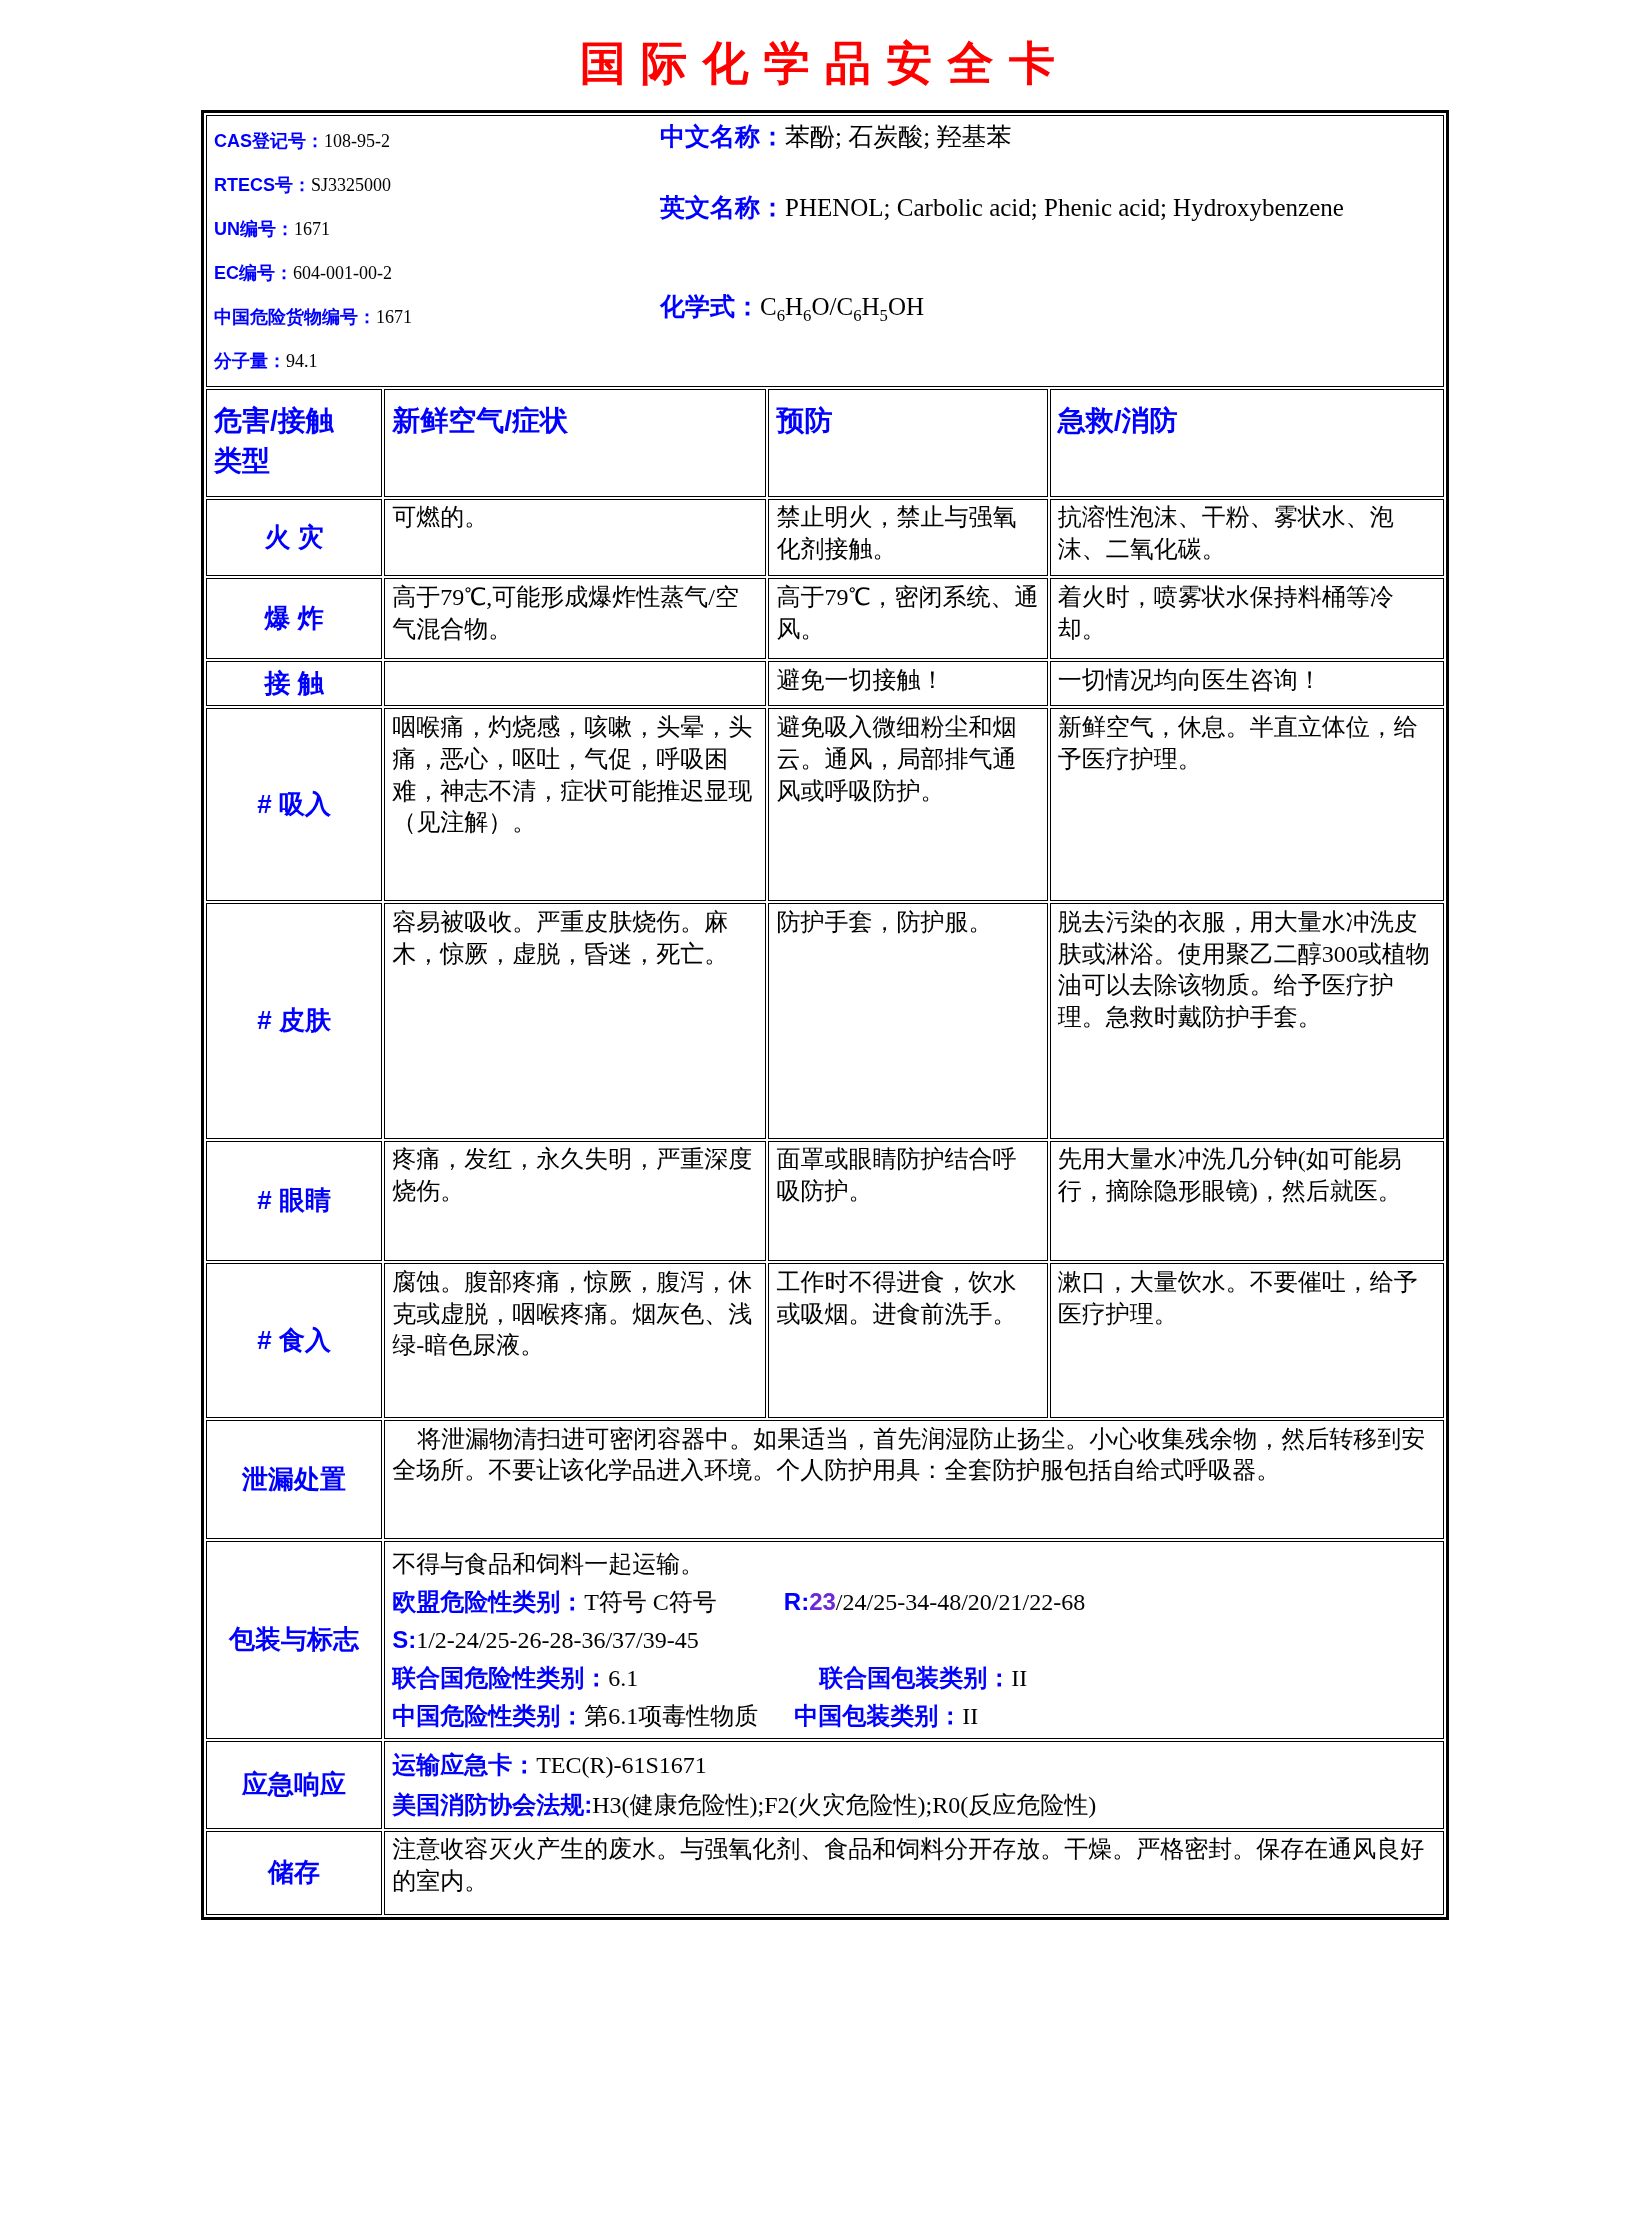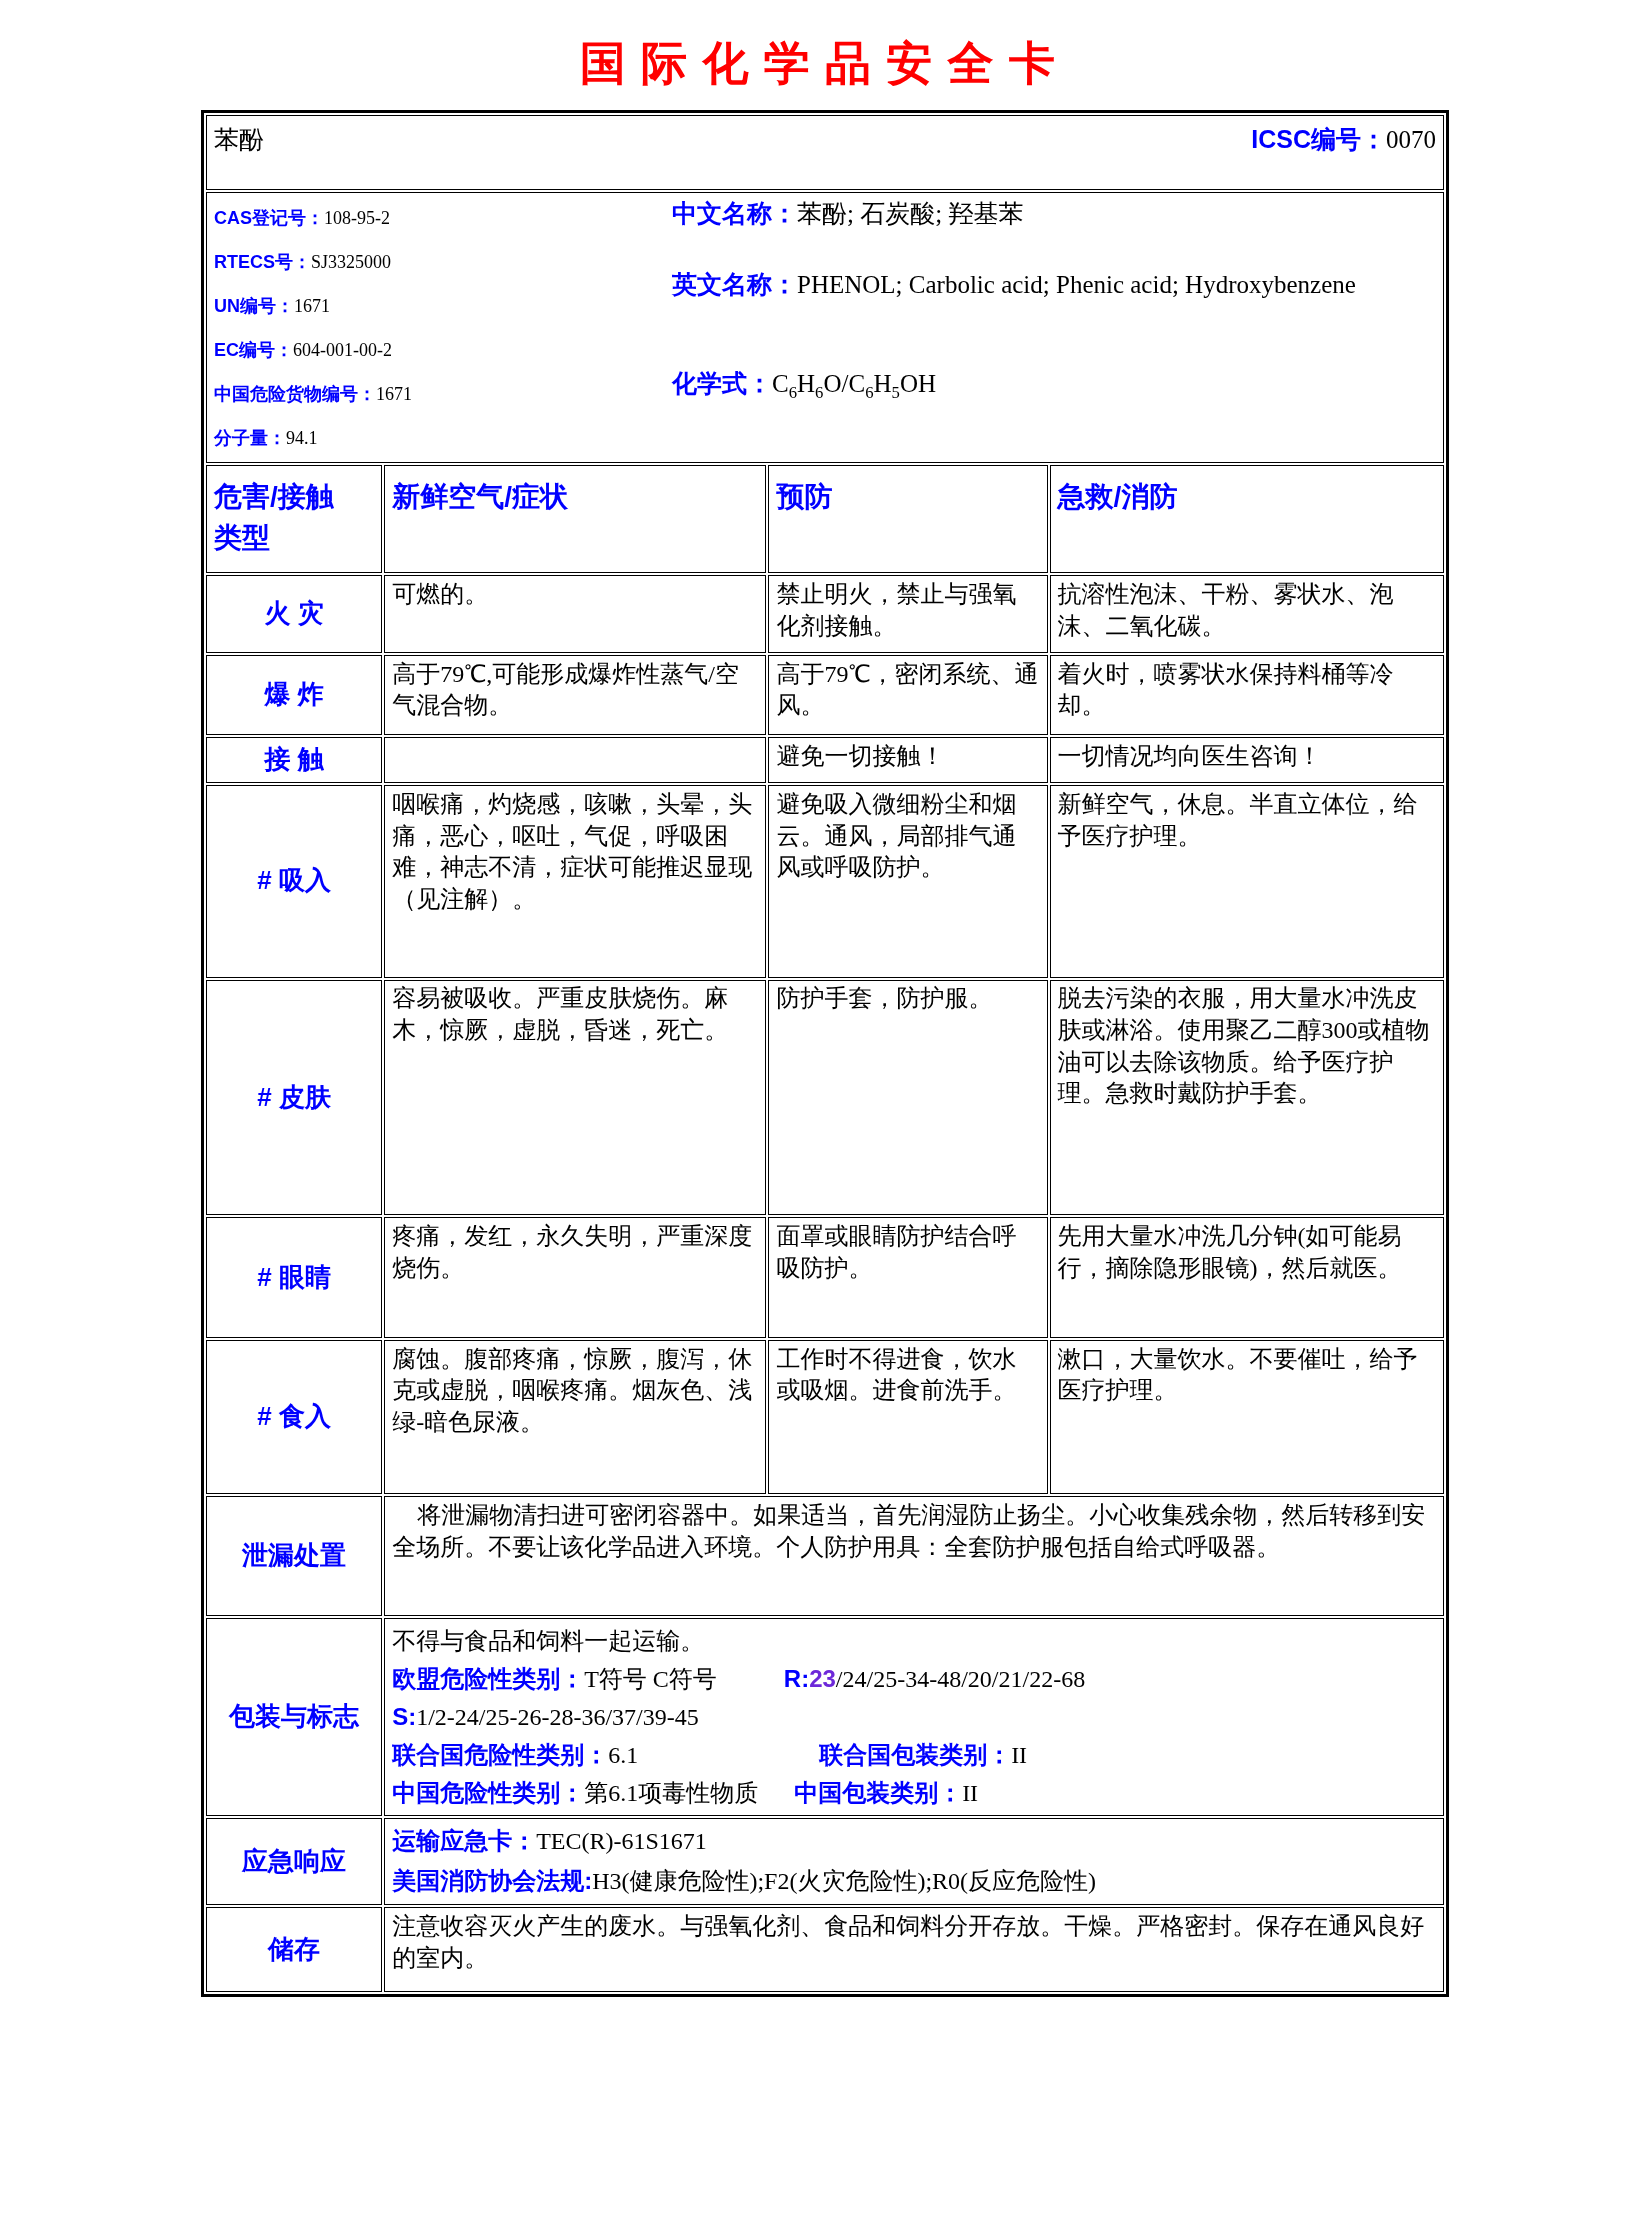--- a/index.html
+++ b/index.html
@@ -12,21 +12,21 @@
      overflow:hidden;word-break:break-word;}
   .blab{color:#0000ff;font-family:"Liberation Sans",sans-serif;font-weight:bold;}
   .lab-cell{color:#0000ff;font-family:"Liberation Sans",sans-serif;font-weight:bold;
             font-size:26px;text-align:center;vertical-align:middle;line-height:1.3;}
   .hcell{color:#0000ff;font-family:"Liberation Sans",sans-serif;font-weight:bold;
          font-size:28px;vertical-align:top;padding-top:11px;line-height:1.45;}
   .name-row{display:flex;justify-content:space-between;align-items:flex-start;font-size:25px;padding-top:4.2px;}
   .id-wrap{display:flex;}
   .id-left{width:446px;flex:none;}
   .id-left .id-line{line-height:44px;font-size:18px;white-space:nowrap;}
-  .id-right{flex:1;font-size:25px;margin-left:12px;}
+  .id-right{flex:1;font-size:25px;}
   .id-right .id-line{line-height:35px;}
   .id-right .en{margin-top:36px;}
   .id-right .formula{margin-top:64px;}
   sub{font-size:16.7px;}
   .pk-line{line-height:38px;}
   .emg-line{line-height:39px;}
   .spill-text{text-indent:25px;}
   .gap-r{display:inline-block;width:67px;}
   .gap-un{display:inline-block;width:181px;}
   .gap-cn{display:inline-block;width:36px;}
@@ -39,28 +39,20 @@
 
 <table class="card">
   <colgroup>
     <col style="width:176px">
       <col style="width:382px">
       <col style="width:279px">
       <col style="width:394px">
   </colgroup>
 
   <tbody>
-      <tr>
-    <td colspan="4" style="height:67px">
-      <div class="name-row">
-        <span>苯酚</span>
-        <span><span class="blab">ICSC编号：</span><span>0070</span></span>
-      </div>
-    </td>
-  </tr>
 
   <tr>
     <td colspan="4" style="height:261px">
       <div class="id-wrap">
         <div class="id-left">
           <div class="id-line"><span class="blab">CAS登记号：</span><span>108-95-2</span></div>
           <div class="id-line"><span class="blab">RTECS号：</span><span>SJ3325000</span></div>
           <div class="id-line"><span class="blab">UN编号：</span><span>1671</span></div>
           <div class="id-line"><span class="blab">EC编号：</span><span>604-001-00-2</span></div>
           <div class="id-line"><span class="blab">中国危险货物编号：</span><span>1671</span></div>

